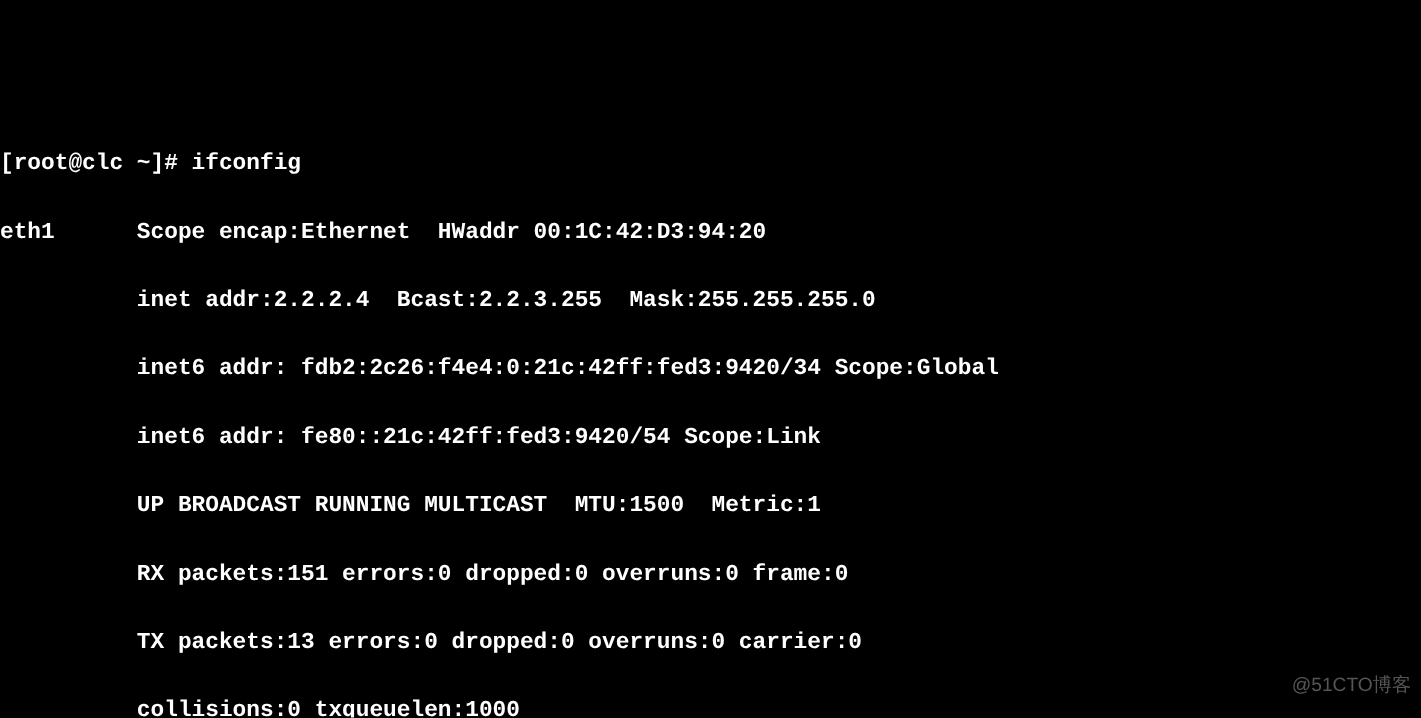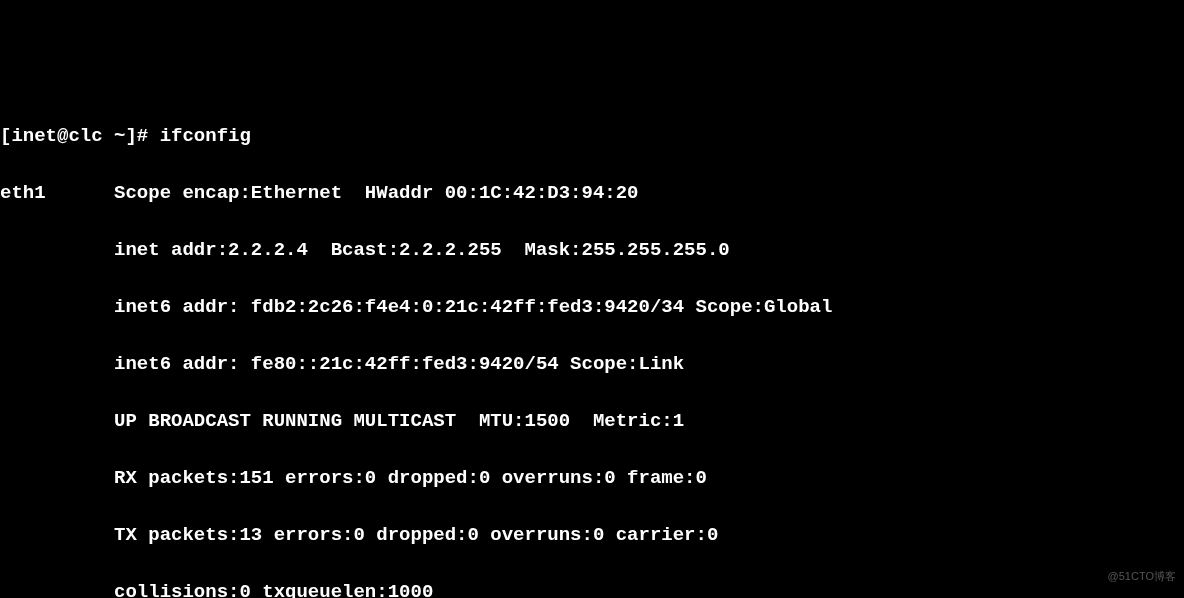--- a/index.html
+++ b/index.html
@@ -22,33 +22,33 @@
       white-space: pre;
     }
     .terminal-line {
       display: block;
     }
     .watermark {
       position: absolute;
       bottom: 14px;
       right: 8px;
       color: #555555;
-      font-size: 11px;
+      font-size: 16px;
       font-weight: normal;
       font-family: sans-serif;
     }
   </style>
 </head>
 <body>
 
 
 
-<div class="terminal-line">[inet@clc ~]# ifconfig</div>
+<div class="terminal-line">[root@clc ~]# ifconfig</div>
 <div class="terminal-line"><span>eth1</span>      <span>Scope encap:Ethernet  HWaddr 00:1C:42:D3:94:20</span></div>
-<div class="terminal-line">          <span>inet addr:2.2.2.4  Bcast:2.2.2.255  Mask:255.255.255.0</span></div>
+<div class="terminal-line">          <span>inet addr:2.2.2.4  Bcast:2.2.3.255  Mask:255.255.255.0</span></div>
 <div class="terminal-line">          <span>inet6 addr: fdb2:2c26:f4e4:0:21c:42ff:fed3:9420/34 Scope:Global</span></div>
 <div class="terminal-line">          <span>inet6 addr: fe80::21c:42ff:fed3:9420/54 Scope:Link</span></div>
 <div class="terminal-line">          <span>UP BROADCAST RUNNING MULTICAST  MTU:1500  Metric:1</span></div>
 <div class="terminal-line">          <span>RX packets:151 errors:0 dropped:0 overruns:0 frame:0</span></div>
 <div class="terminal-line">          <span>TX packets:13 errors:0 dropped:0 overruns:0 carrier:0</span></div>
 <div class="terminal-line">          <span>collisions:0 txqueuelen:1000</span></div>
 
 
 
 

